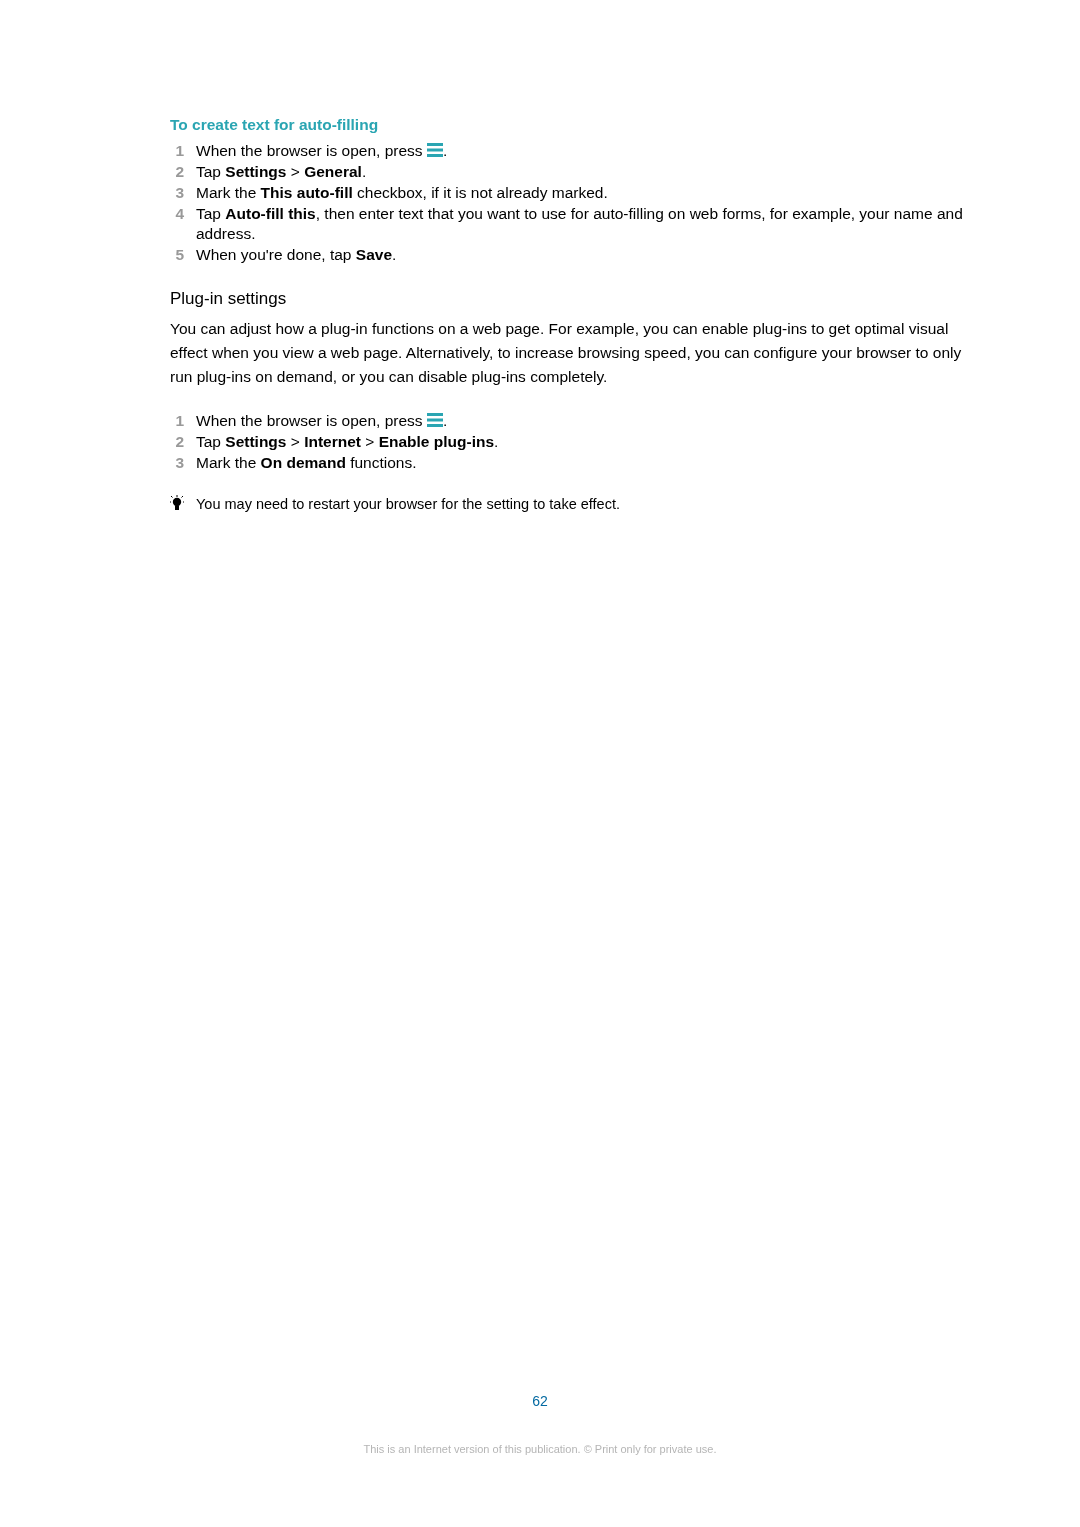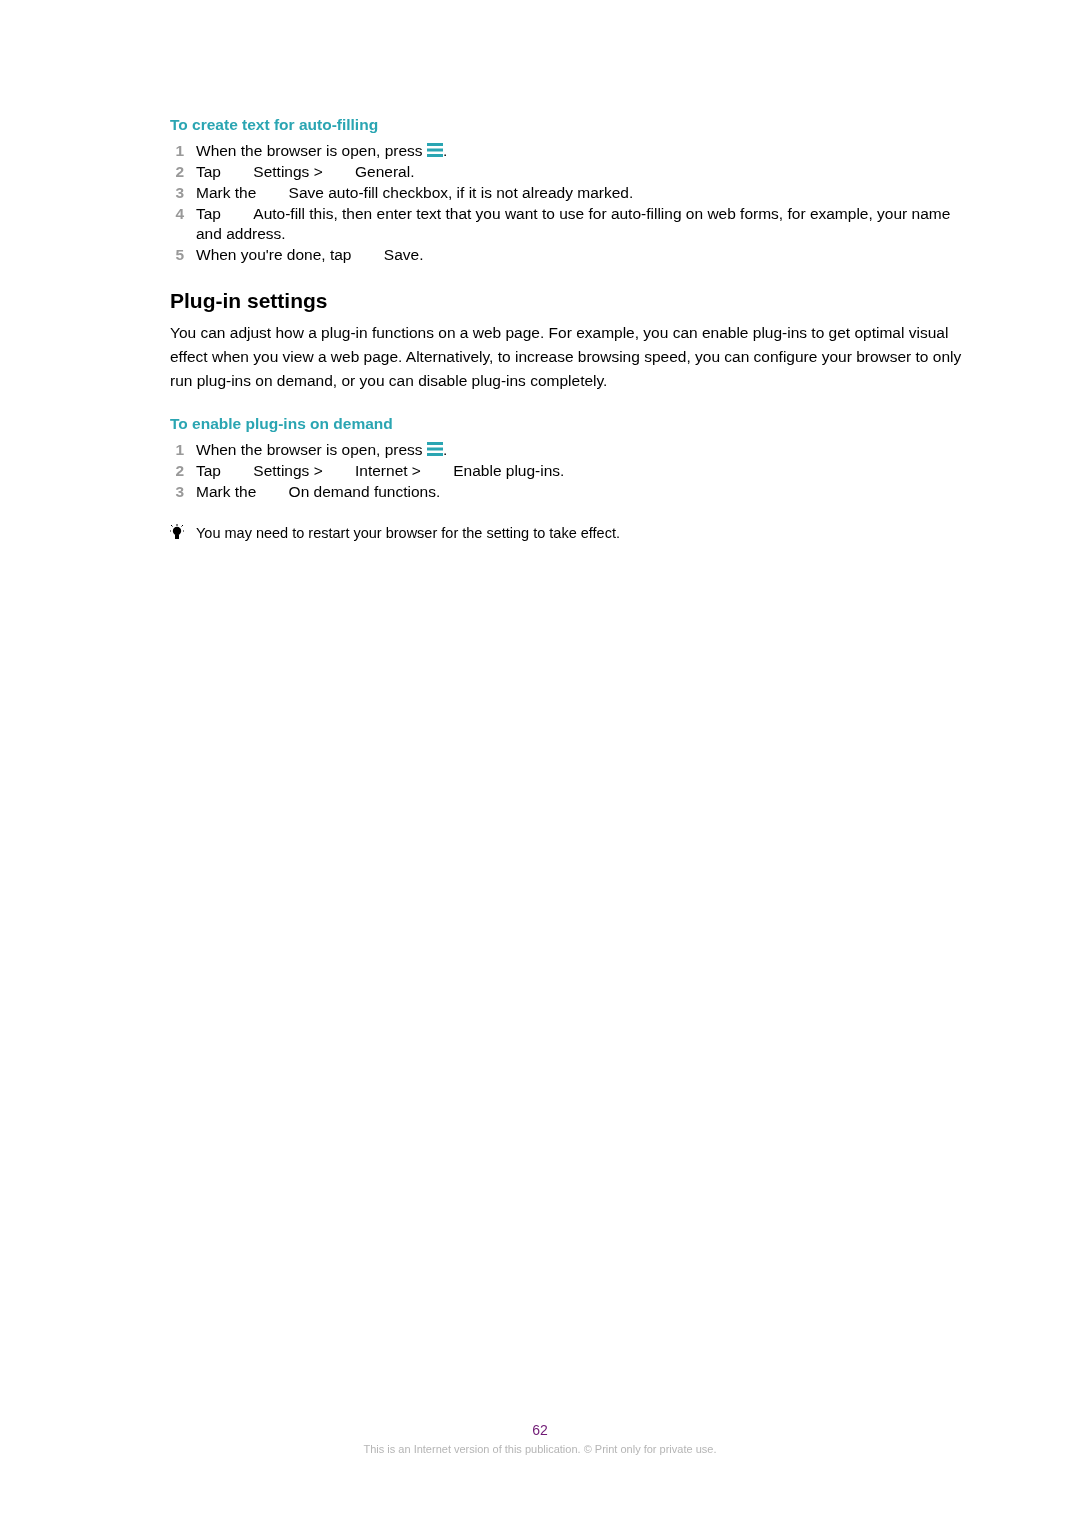--- a/index.html
+++ b/index.html
@@ -42,30 +42,30 @@
     color: #999999;
     font-weight: bold;
     flex-shrink: 0;
     margin-right: 12px;
     margin-left: -26px;
   }
   .step-text {
     flex: 1;
   }
   .heading2 {
-    font-size: 21px;
-    font-weight: bold;
+    font-size: 17px;
+    font-weight: normal;
     margin: 6px 0 8px 0;
   }
   .para {
     font-size: 15.5px;
     line-height: 24px;
     margin-bottom: 22px;
   }
-  .bold { font-weight: normal; margin-left: 28px; }
+  .bold { font-weight: bold; }
   .menu-icon {
     display: inline-block;
     width: 16px;
     height: 14px;
     vertical-align: -1px;
   }
   .tip-row {
     display: flex;
     align-items: center;
     font-size: 14.5px;
@@ -80,22 +80,22 @@
   }
   .footer {
     position: absolute;
     bottom: 72px;
     left: 0;
     right: 0;
     text-align: center;
     font-size: 14px;
   }
   .page-num {
-    color: #701a75;
-    margin-bottom: 5px;
+    color: #0369a1;
+    margin-bottom: 34px;
   }
   .disclaimer {
     color: #b5b5b5;
     font-size: 11px;
   }
 </style>
 </head>
 <body>
 
 <div class="page">
@@ -115,41 +115,40 @@
     </div>
     <div class="step">
       <div class="step-num">2</div>
       <div class="step-text">
         <span>Tap </span><span class="bold">Settings</span><span> &gt; </span><span class="bold">General</span><span>.</span>
       </div>
     </div>
     <div class="step">
       <div class="step-num">3</div>
       <div class="step-text">
-        <span>Mark the </span><span class="bold">Save auto-fill</span><span> checkbox, if it is not already marked.</span>
+        <span>Mark the </span><span class="bold">This auto-fill</span><span> checkbox, if it is not already marked.</span>
       </div>
     </div>
     <div class="step">
       <div class="step-num">4</div>
       <div class="step-text">
         <span>Tap </span><span class="bold">Auto-fill this</span><span>, then enter text that you want to use for auto-filling on web forms, for example, your name and address.</span>
       </div>
     </div>
     <div class="step">
       <div class="step-num">5</div>
       <div class="step-text">
         <span>When you're done, tap </span><span class="bold">Save</span><span>.</span>
       </div>
     </div>
   </div>
 
   <div class="heading2">Plug-in settings</div>
   <div class="para">You can adjust how a plug-in functions on a web page. For example, you can enable plug-ins to get optimal visual effect when you view a web page. Alternatively, to increase browsing speed, you can configure your browser to only run plug-ins on demand, or you can disable plug-ins completely.</div>
 
-  <div class="section-title">To enable plug-ins on demand</div>
 
   <div class="step-list" style="margin-left:26px; margin-bottom:6px;">
     <div class="step">
       <div class="step-num">1</div>
       <div class="step-text">
         <span>When the browser is open, press </span><svg class="menu-icon" viewBox="0 0 16 14">
             <rect x="0" y="0" width="16" height="3" fill="#2aa5b2"></rect>
             <rect x="0" y="5.5" width="16" height="3" fill="#2aa5b2"></rect>
             <rect x="0" y="11" width="16" height="3" fill="#2aa5b2"></rect>
           </svg><span>.</span>

